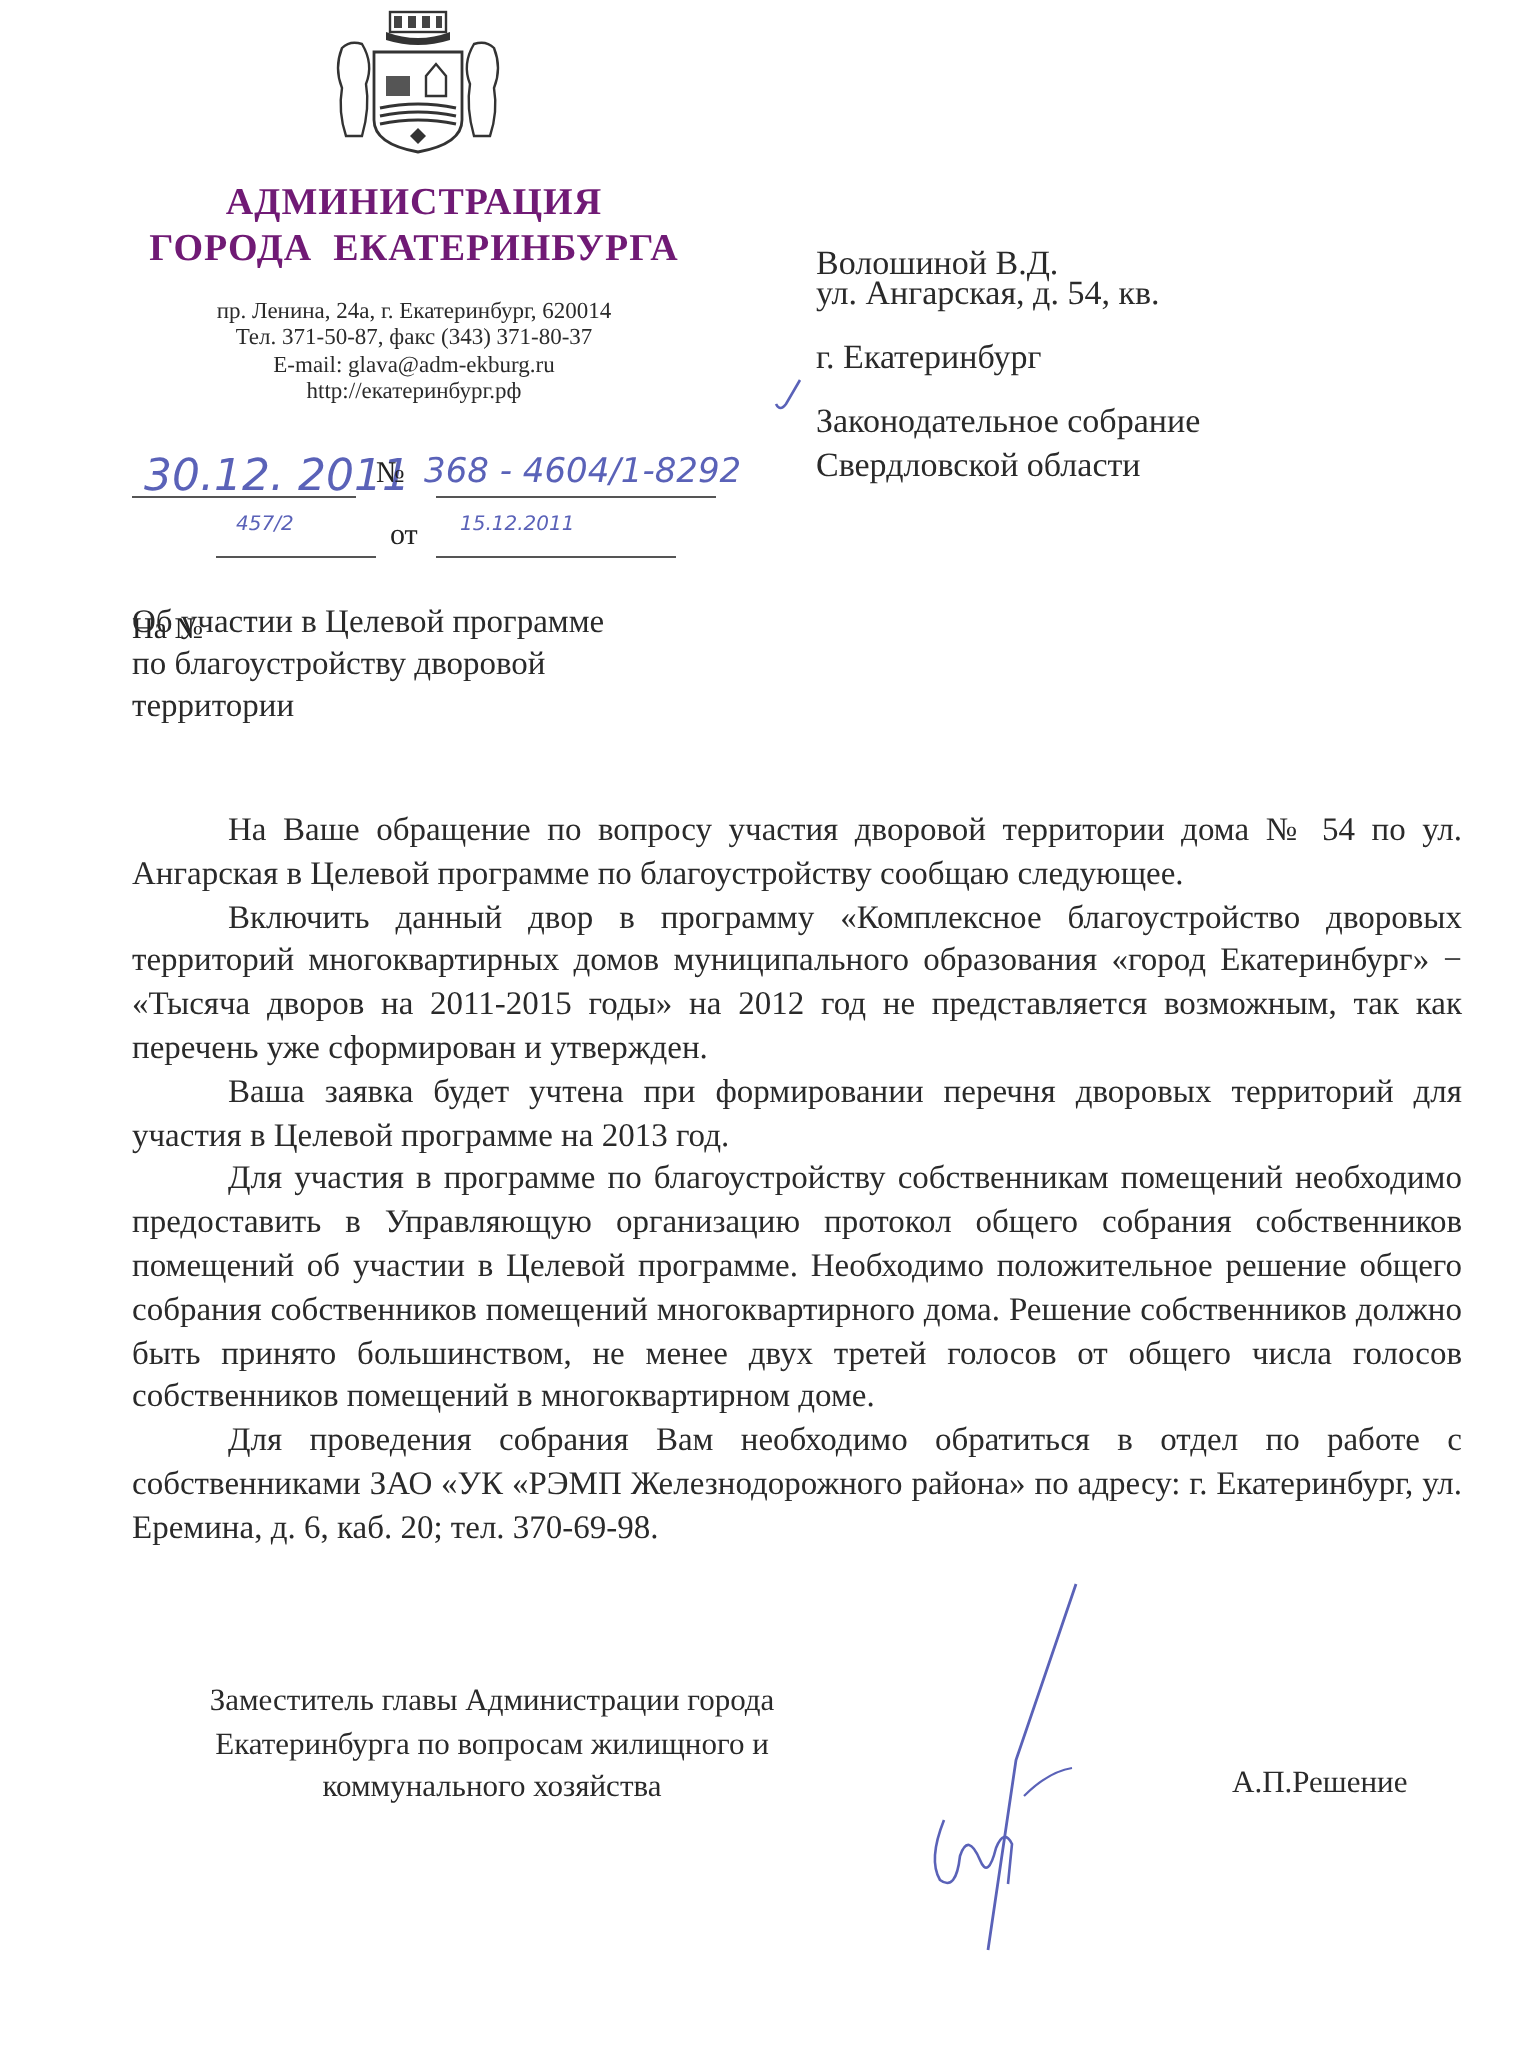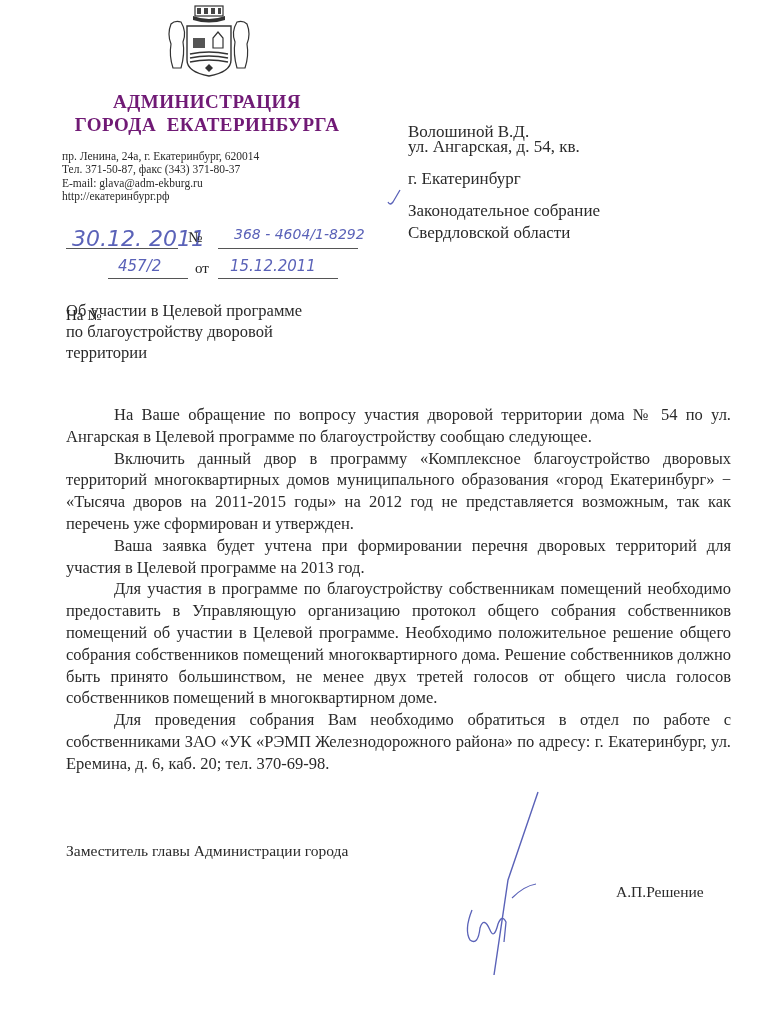--- a/index.html
+++ b/index.html
@@ -2,31 +2,31 @@
 <html><head>
 <meta charset="utf-8">
 <style>
   html, body { margin:0; padding:0; background:#ffffff; }
   body { width:762px; height:1024px; position:relative; overflow:hidden;
          font-family:"Liberation Serif","DejaVu Serif",serif; color:#222; }
   .abs { position:absolute; }
   .crest { left:163px; top:4px; width:92px; height:76px; }
   .org { left:62px; top:90px; width:290px; text-align:center; font-weight:bold;
          font-size:19px; line-height:23px; letter-spacing:0.5px; color:#701a75; }
-  .contacts { left:62px; top:150px; width:290px; 
+  .contacts { left:62px; top:150px; width:290px; text-align:center;
               font-size:11.5px; line-height:13.3px; color:#2a2a2a; }
   .recipient { left:408px; font-size:17px; line-height:22px; color:#2a2a2a; }
-  .hand { font-family:"DejaVu Sans",sans-serif; font-style:italic; color:#5a62b8; font-size:15px; }
+  .hand { font-family:"DejaVu Sans",sans-serif; font-style:italic; color:#5a62b8; font-size:10px; }
   .uline { border-bottom:1px solid #555; position:absolute; height:0; }
   .label { font-size:15px; color:#222; }
   .subject { left:66px; top:300px; width:300px; font-size:16.5px; line-height:21px; color:#2a2a2a; }
   .body { left:66px; top:404px; width:665px; font-size:16.5px; line-height:21.8px;
           color:#2a2a2a; text-align:justify; }
   .body p { margin:0; text-indent:48px; }
-  .sign-pos { left:66px; top:840px; width:360px; font-size:15.5px; line-height:21.5px; color:#2a2a2a; }
+  .sign-pos { left:66px; top:840px; width:360px; font-size:15.5px; line-height:21.5px; color:#2a2a2a;text-align:center; }
   .sign-name { left:616px; top:883px; font-size:15.5px; color:#2a2a2a; }
   svg { display:block; }
 </style>
 </head>
 <body>
 
 <div class="abs crest">
   <svg width="92" height="76" viewBox="0 0 92 76">
 
     <rect x="32" y="2" width="28" height="10" fill="none" stroke="#333" stroke-width="1.2"></rect>
@@ -56,21 +56,21 @@
   <div>пр. Ленина, 24а, г. Екатеринбург, 620014</div>
   <div>Тел. 371-50-87, факс (343) 371-80-37</div>
   <div>E-mail: glava@adm-ekburg.ru</div>
   <div>http://екатеринбург.рф</div>
 </div>
 
 <div class="uline" style="left:66px; top:248px; width:112px;"></div>
 <div class="abs hand" style="left:72px; top:226px; font-size:22px;">30.12. 2011</div>
 <div class="abs label" style="left:188px; top:229px;">№</div>
 <div class="uline" style="left:218px; top:248px; width:140px;"></div>
-<div class="abs hand" style="left:234px; top:226px; font-size:14px; white-space:nowrap;">368 - 4604/1-8292</div>
+<div class="abs hand" style="left:212px; top:226px; font-size:17px; white-space:nowrap;">368 - 4604/1-8292</div>
 
 <div class="abs label" style="left:66px; top:260px;margin-top:47px;">На №</div>
 <div class="uline" style="left:108px; top:278px; width:80px;"></div>
 <div class="abs hand" style="left:118px; top:257px;">457/2</div>
 <div class="abs label" style="left:195px; top:260px;">от</div>
 <div class="uline" style="left:218px; top:278px; width:120px;"></div>
 <div class="abs hand" style="left:230px; top:257px;">15.12.2011</div>
 
 <div class="abs" style="left:384px; top:188px;">
   <svg width="20" height="20" viewBox="0 0 20 20">
@@ -93,20 +93,22 @@
 <div class="abs body">
   <p>На Ваше обращение по вопросу участия дворовой территории дома № 54 по ул. Ангарская в Целевой программе по благоустройству сообщаю следующее.</p>
   <p>Включить данный двор в программу «Комплексное благоустройство дворовых территорий многоквартирных домов муниципального образования «город Екатеринбург» − «Тысяча дворов на 2011-2015 годы» на 2012 год не представляется возможным, так как перечень уже сформирован и утвержден.</p>
   <p>Ваша заявка будет учтена при формировании перечня дворовых территорий для участия в Целевой программе на 2013 год.</p>
   <p>Для участия в программе по благоустройству собственникам помещений необходимо предоставить в Управляющую организацию протокол общего собрания собственников помещений об участии в Целевой программе. Необходимо положительное решение общего собрания собственников помещений многоквартирного дома. Решение собственников должно быть принято большинством, не менее двух третей голосов от общего числа голосов собственников помещений в многоквартирном доме.</p>
   <p>Для проведения собрания Вам необходимо обратиться в отдел по работе с собственниками ЗАО «УК «РЭМП Железнодорожного района» по адресу: г. Екатеринбург, ул. Еремина, д. 6, каб. 20; тел. 370-69-98.</p>
 </div>
 
 <div class="abs sign-pos">
   <div>Заместитель главы Администрации города</div>
+  <div>Екатеринбурга по вопросам жилищного и</div>
+  <div>коммунального хозяйства</div>
 </div>
 
 <div class="abs" style="left:450px; top:790px;">
   <svg width="110" height="220" viewBox="0 0 110 220">
     <path d="M88 2 L58 90 L44 185" stroke="#5a62b8" stroke-width="1.4" fill="none"></path>
     <path d="M62 108 Q74 96 86 94" stroke="#5a62b8" stroke-width="1.1" fill="none"></path>
     <path d="M22 120 Q14 140 20 150 Q28 156 30 138 Q34 126 40 140 Q44 150 48 134 Q52 124 56 132 L54 152" stroke="#5a62b8" stroke-width="1.3" fill="none"></path>
   </svg>
 </div>
 

